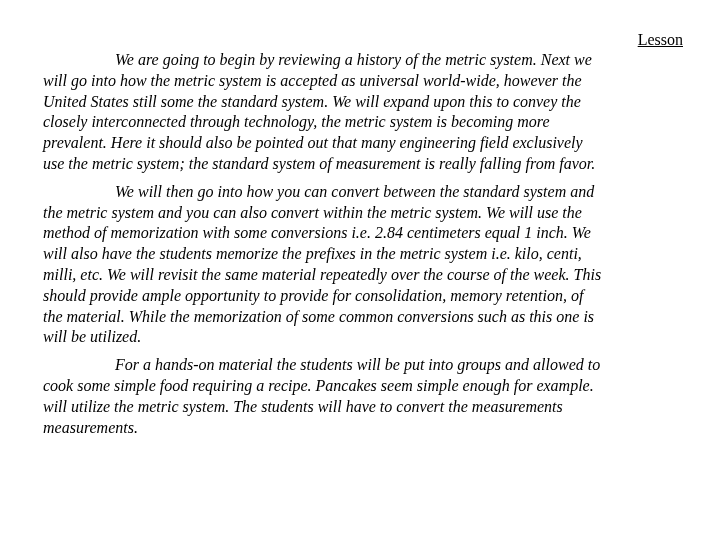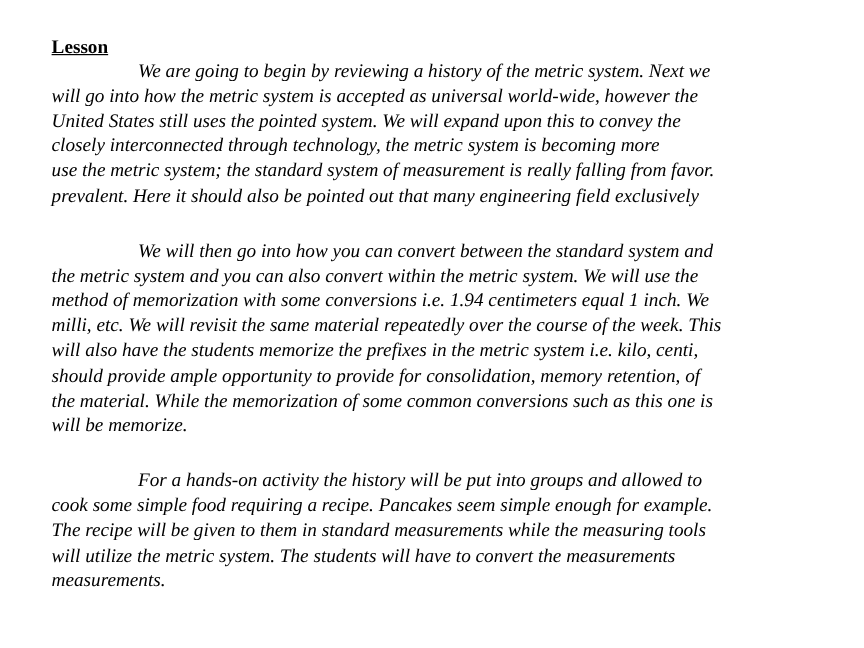--- a/index.html
+++ b/index.html
@@ -1,52 +1,51 @@
 <!DOCTYPE html>
 <html><head>
 <meta charset="utf-8">
 <style>
   html, body { margin: 0; padding: 0; background: #ffffff; }
   body { width: 720px; height: 540px; position: relative; overflow: hidden; }
   .page {
     position: absolute; left: 43px; top: 30px; width: 640px;
     font-family: "Liberation Serif", serif; font-size: 16px; color: #000;
   }
-  .heading { font-weight: bold; text-decoration: underline; line-height: 20px; height: 20px; white-space: nowrap; }
+  .heading { font-weight: normal; text-decoration: underline; line-height: 20px; height: 20px; white-space: nowrap; text-align: right; }
   .para { margin: 0; font-style: italic; }
-  .para + .para { margin-top: 25px; }
+  .para + .para { margin-top: 7px; }
   .line { display: block; white-space: nowrap; line-height: 20.8px; height: 20.8px; }
   .line.first { padding-left: 72px; }
 </style>
 </head>
 <body>
 
 <div class="page">
   <div class="heading">Lesson</div>
 
   <div class="para">
     <span class="line first">We are going to begin by reviewing a history of the metric system. Next we</span>
     <span class="line">will go into how the metric system is accepted as universal world-wide, however the</span>
-    <span class="line">United States still uses the pointed system. We will expand upon this to convey the</span>
+    <span class="line">United States still some the standard system. We will expand upon this to convey the</span>
     <span class="line">closely interconnected through technology, the metric system is becoming more</span>
+    <span class="line">prevalent. Here it should also be pointed out that many engineering field exclusively</span>
     <span class="line">use the metric system; the standard system of measurement is really falling from favor.</span>
-    <span class="line">prevalent. Here it should also be pointed out that many engineering field exclusively</span>
   </div>
 
   <div class="para">
     <span class="line first">We will then go into how you can convert between the standard system and</span>
     <span class="line">the metric system and you can also convert within the metric system. We will use the</span>
-    <span class="line">method of memorization with some conversions i.e. 1.94 centimeters equal 1 inch. We</span>
+    <span class="line">method of memorization with some conversions i.e. 2.84 centimeters equal 1 inch. We</span>
+    <span class="line">will also have the students memorize the prefixes in the metric system i.e. kilo, centi,</span>
     <span class="line">milli, etc. We will revisit the same material repeatedly over the course of the week. This</span>
-    <span class="line">will also have the students memorize the prefixes in the metric system i.e. kilo, centi,</span>
     <span class="line">should provide ample opportunity to provide for consolidation, memory retention, of</span>
     <span class="line">the material. While the memorization of some common conversions such as this one is</span>
-    <span class="line">will be memorize.</span>
+    <span class="line">will be utilized.</span>
   </div>
 
   <div class="para">
-    <span class="line first">For a hands-on activity the history will be put into groups and allowed to</span>
+    <span class="line first">For a hands-on material the students will be put into groups and allowed to</span>
     <span class="line">cook some simple food requiring a recipe. Pancakes seem simple enough for example.</span>
-    <span class="line">The recipe will be given to them in standard measurements while the measuring tools</span>
     <span class="line">will utilize the metric system. The students will have to convert the measurements</span>
     <span class="line">measurements.</span>
   </div>
 </div>
 
 </body></html>

